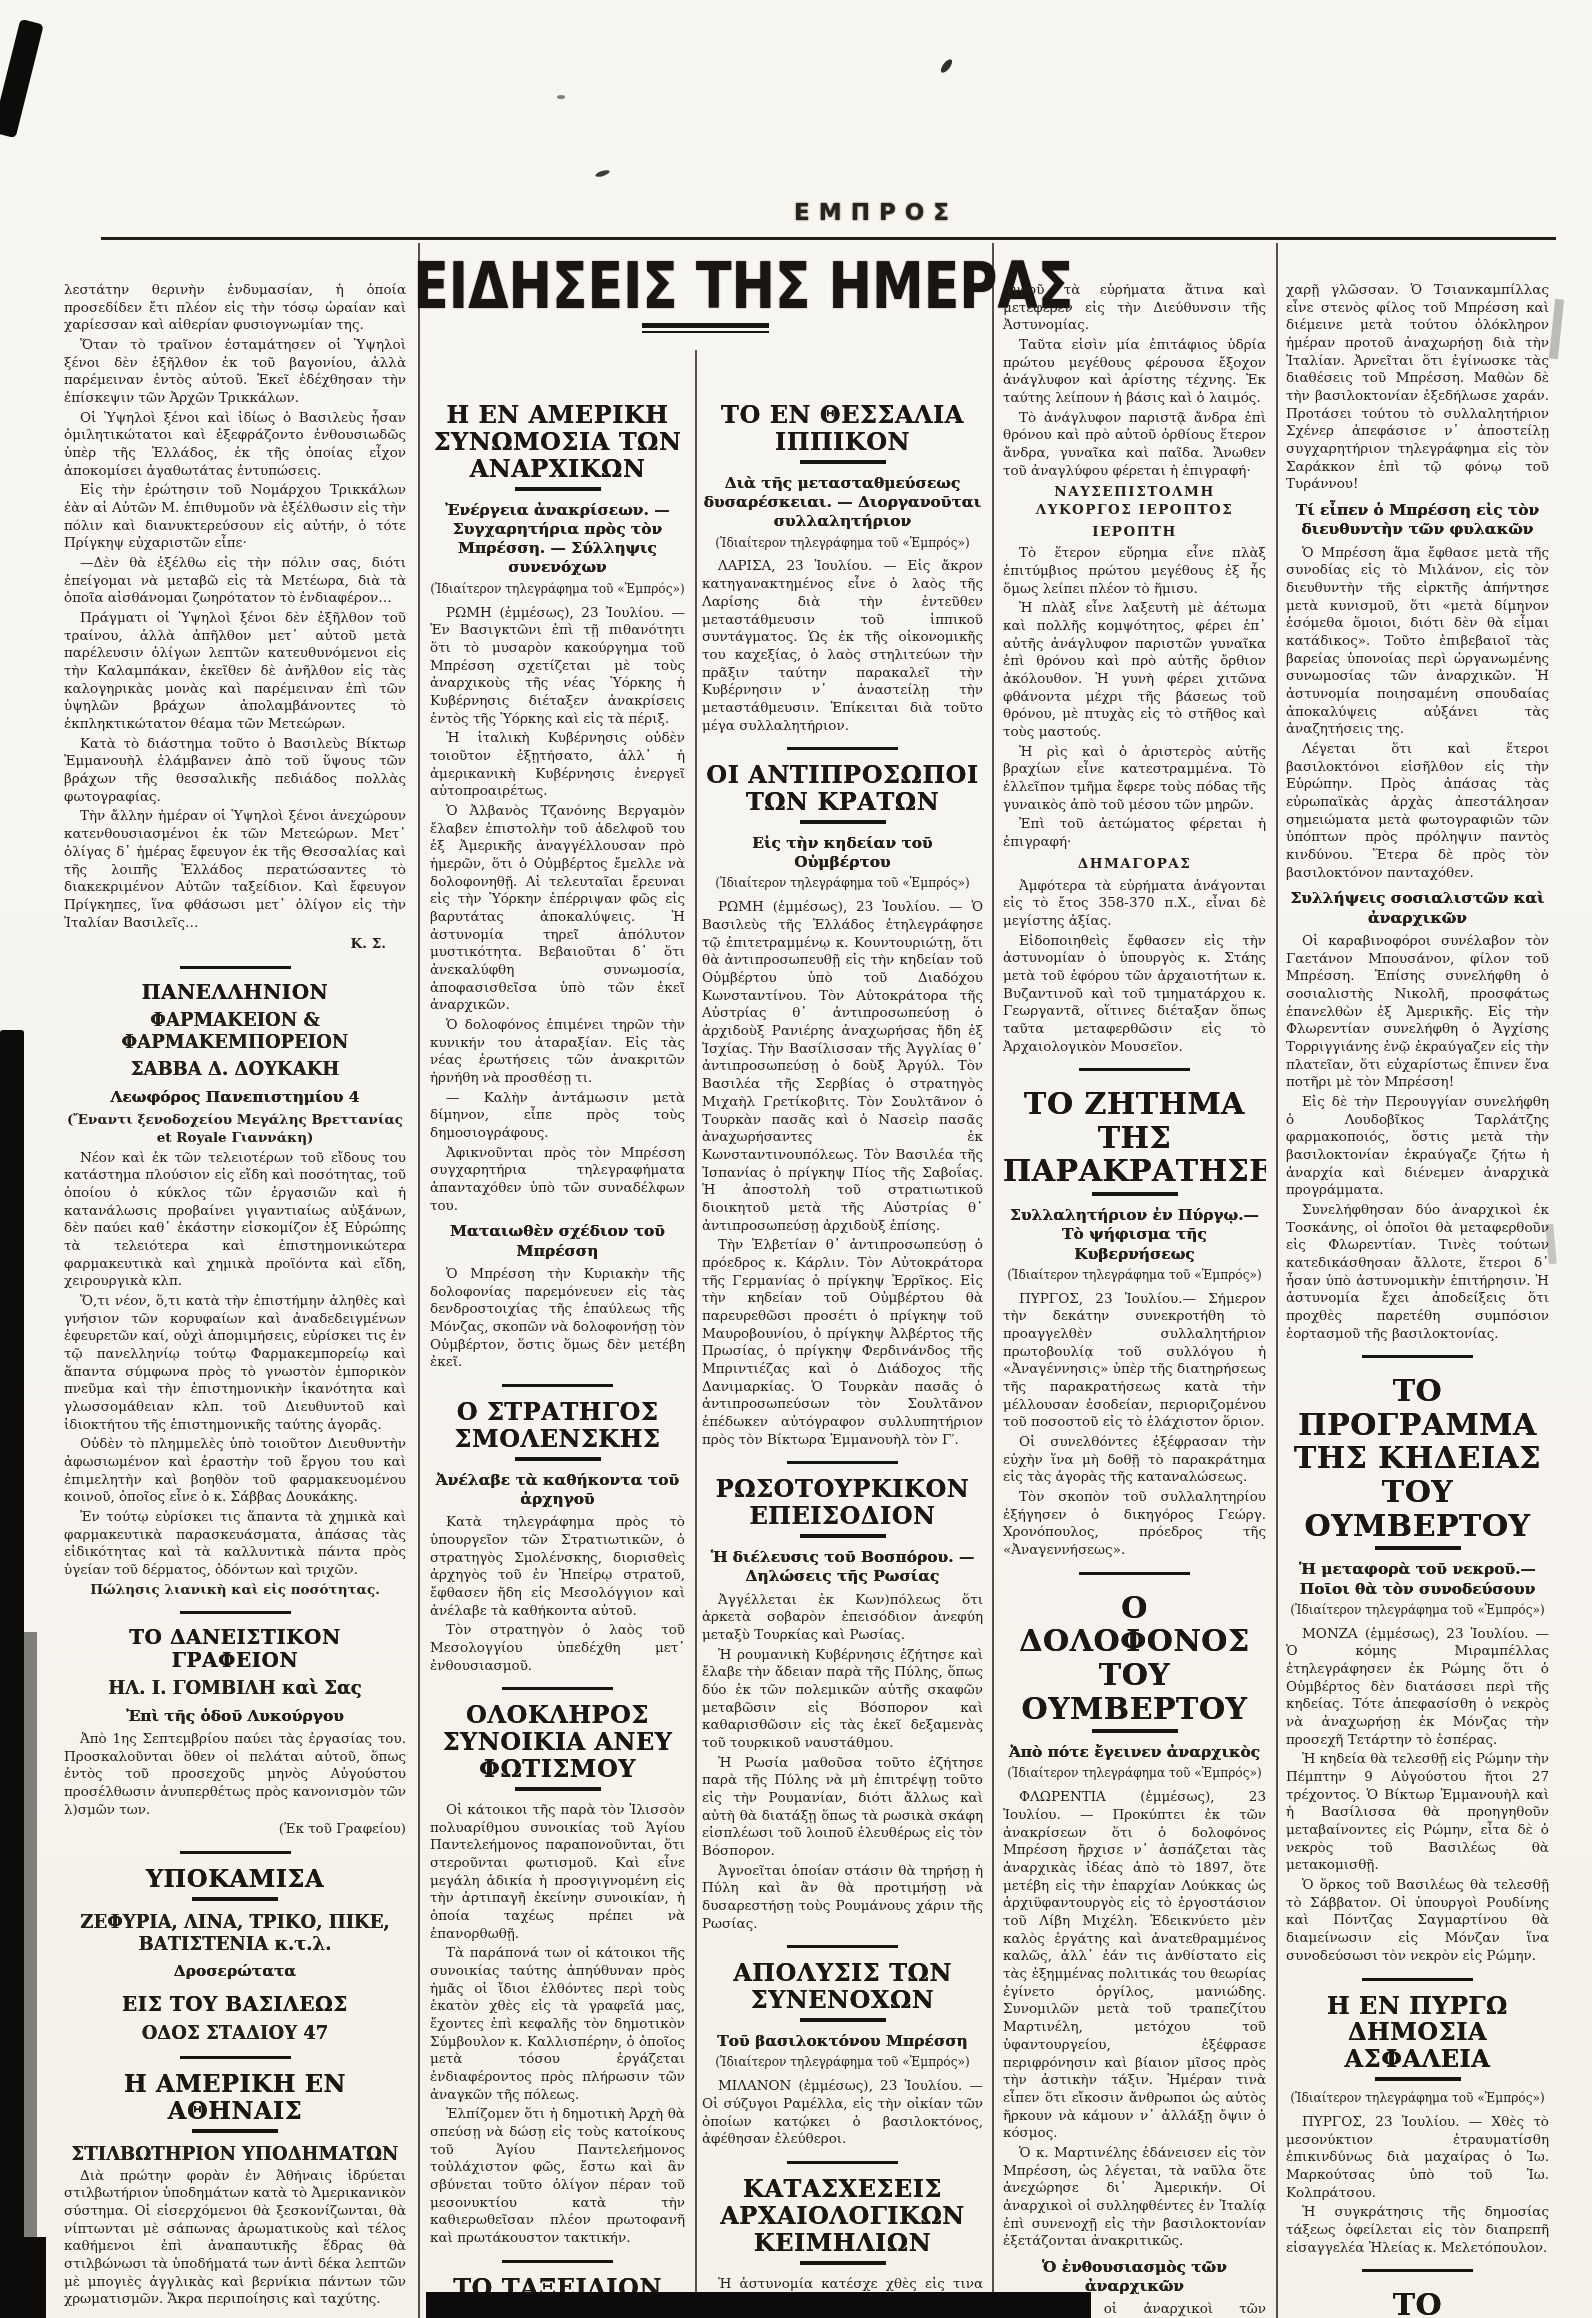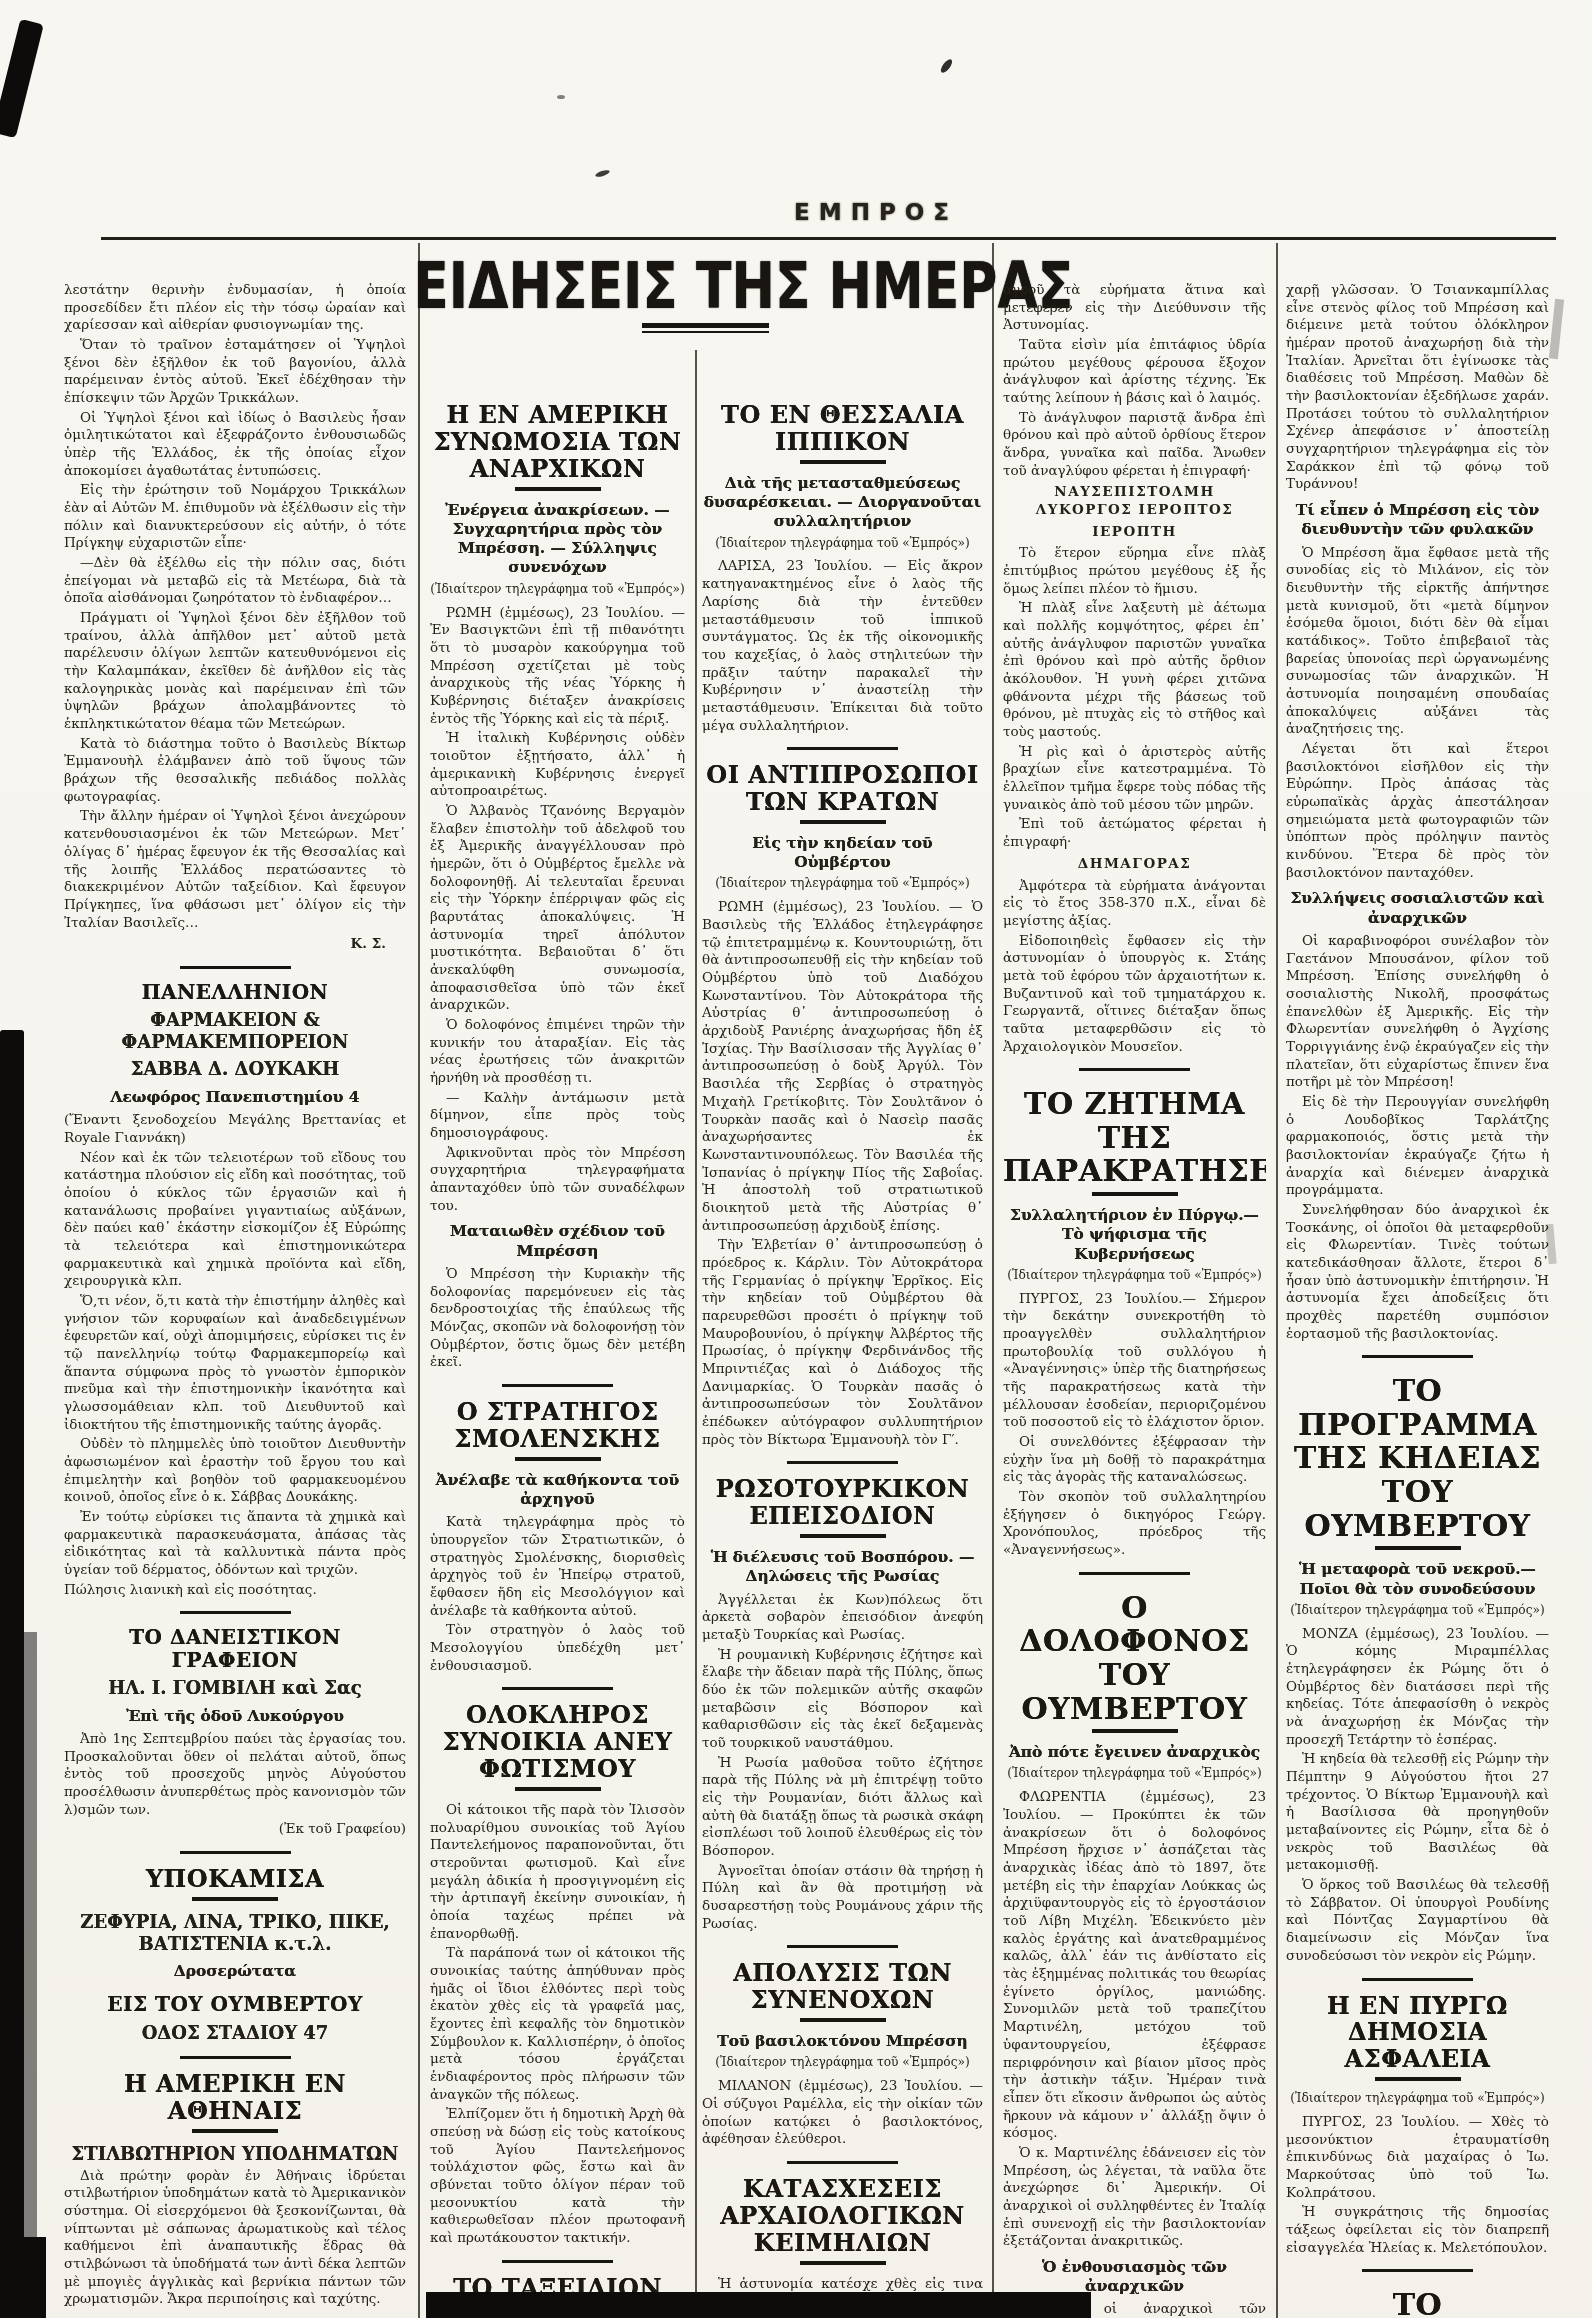--- a/index.html
+++ b/index.html
@@ -23,21 +23,21 @@
   .col{position:absolute;top:245px;bottom:0;overflow:hidden;text-align:justify;
        font-size:13.5px;line-height:1.31;margin-top:36px;}
   #col1{left:64px;width:342px;}
   #col2{left:430px;width:255px;top:354px;}
   #col3{left:702px;width:281px;top:354px;}
   #col4{left:1003px;width:263px;}
   #col5{left:1286px;width:263px;}
   
   .b-p{text-indent:16px;margin:0 0 2px;}
   .b-p0{text-indent:0;margin:0 0 2px;}
-  .b-pc{margin:2px 0;}
+  .b-pc{text-align:center;margin:2px 0;font-weight:bold;}
   .b-pr{text-align:right;margin:2px 0 4px;}
   .b-h1,.b-hxl,.b-t1{font-family:"DejaVu Serif",serif;font-weight:bold;text-align:center;
         line-height:1.12;margin:12px 0 4px;letter-spacing:0.5px;color:#1b1813;
         text-shadow:0 0 0.6px #1b1813;}
   .b-h1{font-size:24px;}
   .b-hxl{font-size:30px;margin-top:16px;}
   .b-t1{font-size:20px;}
   .b-h2,.b-t2{font-weight:bold;text-align:center;font-size:18px;line-height:1.2;margin:6px 0 2px;
         text-shadow:0 0 0.5px #1b1813;}
   .b-h3{font-weight:bold;text-align:center;font-size:15.4px;line-height:1.25;margin:8px 0 4px;
@@ -103,21 +103,21 @@
       <div class="b-t1">ΤΟ ΔΑΝΕΙΣΤΙΚΟΝ ΓΡΑΦΕΙΟΝ</div>
       <div class="b-t2">ΗΛ. Ι. ΓΟΜΒΙΛΗ καὶ Σας</div>
       <div class="b-h3">Ἐπὶ τῆς ὁδοῦ Λυκούργου</div>
       <div class="b-p">Ἀπὸ 1ης Σεπτεμβρίου παύει τὰς ἐργασίας του. Προσκαλοῦνται ὅθεν οἱ πελάται αὐτοῦ, ὅπως ἐντὸς τοῦ προσεχοῦς μηνὸς Αὐγούστου προσέλθωσιν ἀνυπερθέτως πρὸς κανονισμὸν τῶν λ)σμῶν των.</div>
       <div class="b-pr">(Ἐκ τοῦ Γραφείου)</div>
       <div class="b-sep"></div>
       <div class="b-h1">ΥΠΟΚΑΜΙΣΑ</div>
       <div class="hrule"></div>
       <div class="b-t2">ΖΕΦΥΡΙΑ, ΛΙΝΑ, ΤΡΙΚΟ, ΠΙΚΕ, ΒΑΤΙΣΤΕΝΙΑ κ.τ.λ.</div>
       <div class="b-h3">Δροσερώτατα</div>
-      <div class="b-t1">ΕΙΣ ΤΟΥ ΟΥΜΒΕΡΤΟΥ</div>
+      <div class="b-t1">ΕΙΣ ΤΟΥ ΒΑΣΙΛΕΩΣ</div>
       <div class="b-t2">ΟΔΟΣ ΣΤΑΔΙΟΥ 47</div>
       <div class="b-sep"></div>
       <div class="b-h1">Η ΑΜΕΡΙΚΗ ΕΝ ΑΘΗΝΑΙΣ</div>
       <div class="hrule"></div>
       <div class="b-h2">ΣΤΙΛΒΩΤΗΡΙΟΝ ΥΠΟΔΗΜΑΤΩΝ</div>
       <div class="b-p">Διὰ πρώτην φορὰν ἐν Ἀθήναις ἱδρύεται στιλβωτήριον ὑποδημάτων κατὰ τὸ Ἀμερικανικὸν σύστημα. Οἱ εἰσερχόμενοι θὰ ξεσκονίζωνται, θὰ νίπτωνται μὲ σάπωνας ἀρωματικοὺς καὶ τέλος καθήμενοι ἐπὶ ἀναπαυτικῆς ἕδρας θὰ στιλβώνωσι τὰ ὑποδήματά των ἀντὶ δέκα λεπτῶν μὲ μπογιὲς ἀγγλικὰς καὶ βερνίκια πάντων τῶν χρωματισμῶν. Ἄκρα περιποίησις καὶ ταχύτης.</div>
     </div>
   <div id="col2" class="col">
       <div class="b-h1">Η ΕΝ ΑΜΕΡΙΚΗ ΣΥΝΩΜΟΣΙΑ ΤΩΝ ΑΝΑΡΧΙΚΩΝ</div>
       <div class="hrule"></div>

